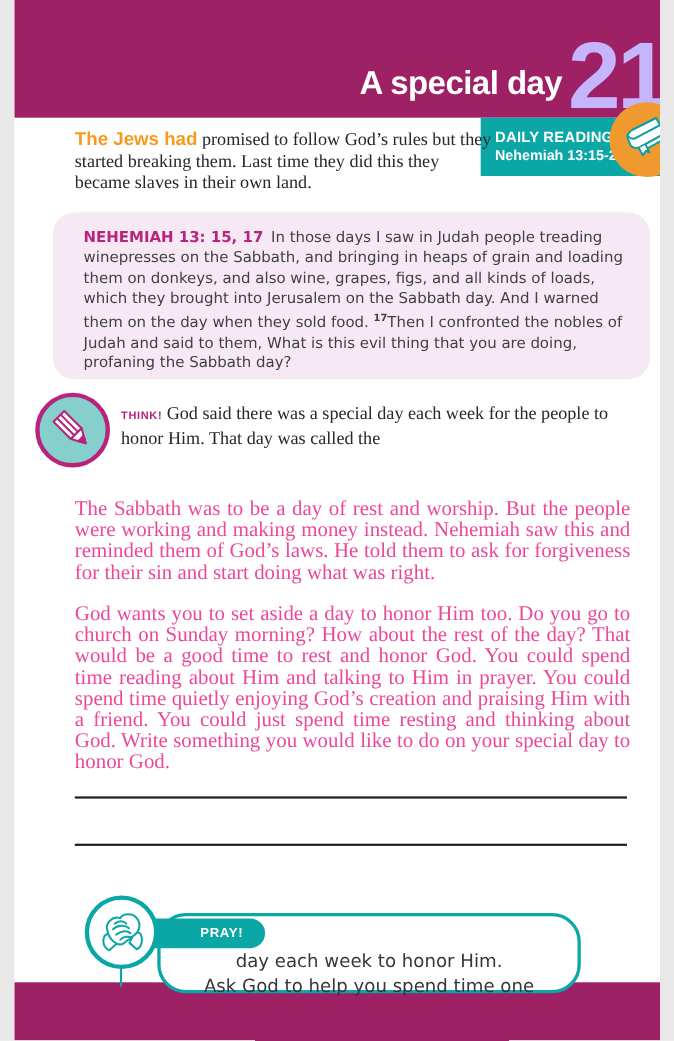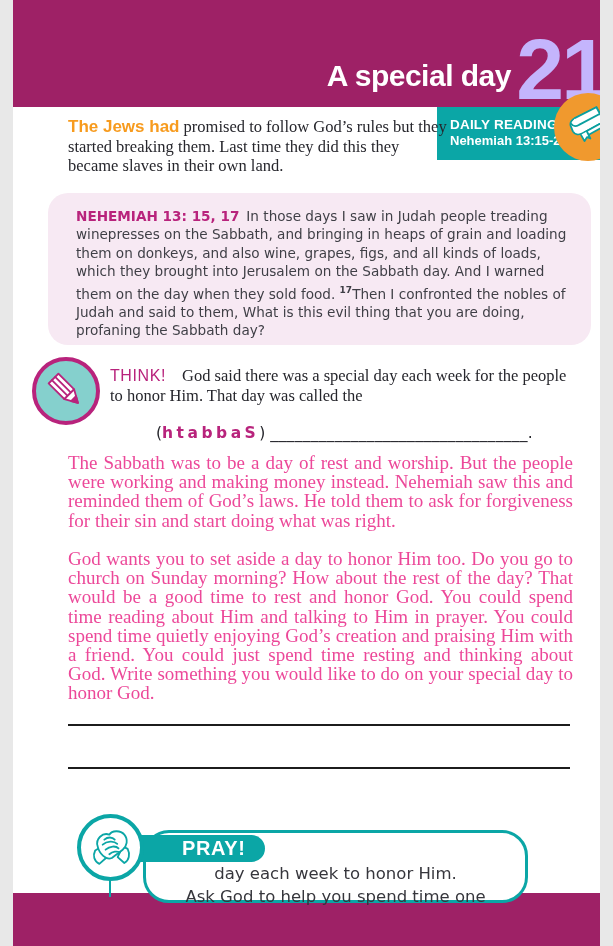--- a/index.html
+++ b/index.html
@@ -58,22 +58,22 @@
 
   
   .think-row { position:absolute; left:19px; top:357px; width:548px; display:flex; }
   .pencil-circle {
     flex:none; width:68px; height:68px; border-radius:50%;
     background:#85d0cd; border:4px solid #b8237c;
     display:flex; align-items:center; justify-content:center;
   }
   .think-text { width:462px; margin-left:10px; padding-top:9px; font-size:16.5px; line-height:19.5px; color:#26262c; }
   .think-label {
-    font-family:"Liberation Sans", sans-serif; font-weight:normal; font-size:16px;
-    color:#b8237c; letter-spacing:0.6px; margin-right:16px;
+    font-family:"Liberation Sans", sans-serif; font-weight:bold; font-size:10px;
+    color:#b8237c; letter-spacing:0.6px; margin-right:4px;
   }
   .scramble-line {
     position:absolute; left:143px; top:424px;
     font-family:"DejaVu Sans", sans-serif; font-size:15.5px; color:#26262c; white-space:nowrap;
   }
   .scramble-word { font-weight:bold; color:#b8237c; letter-spacing:3.5px; }
   .answer-blank { letter-spacing:0.3px; }
 
   
   .body-para {
@@ -89,21 +89,21 @@
   .line-2 { top:767px; }
 
   
   .pray-box {
     position:absolute; left:130px; top:830px; width:385px; height:73px;
     background:#ffffff; border:3px solid #0ba6a6; border-radius:26px; z-index:3;
   }
   .pray-pill {
     position:absolute; left:-16px; top:2px; height:27px; z-index:1;
     background:#0ba6a6; border-radius:5px 14px 14px 5px;
-    color:#ffffff; font-family:"Liberation Sans", sans-serif; font-weight:bold; font-size:20px;
+    color:#ffffff; font-family:"Liberation Sans", sans-serif; font-weight:bold; font-size:12px;
     line-height:27px; padding:0 20px 16px 52px; letter-spacing:0.6px;
   }
   .hands-circle {
     position:absolute; left:-69px; top:-19px; width:67px; height:67px; border-radius:50%;
     background:#ffffff; border:4px solid #0ba6a6; z-index:5;
     display:flex; align-items:center; justify-content:center;
   }
   .hands-stem { position:absolute; left:-37px; top:46px; width:2px; height:18px; background:#0ba6a6; z-index:4; }
   .pray-text {
     position:absolute; left:0; top:29px; width:100%; text-align:center;
@@ -152,21 +152,20 @@
           <line x1="27" y1="7" x2="27" y2="36"></line>
           <line x1="33" y1="7" x2="33" y2="36"></line>
           <path d="M21 36 L39 36 L30 52 Z"></path>
           <path d="M25.5 44 L34.5 44 L30 52 Z" fill="#b8237c"></path>
         </g>
       </svg>
     </div>
     <p class="think-text"><span class="think-label">THINK!</span><span>God said there was a special day each week for the people to honor Him. That day was called the</span></p>
   </div>
 
-  <div class="scramble-line"><span>(</span><span class="scramble-word">htabbaS</span><span>) </span><span class="answer-blank">________________________________.</span></div>
 
   <p class="body-para para-1">The Sabbath was to be a day of rest and worship. But the people were working and making money instead. Nehemiah saw this and reminded them of God’s laws. He told them to ask for forgiveness for their sin and start doing what was right.</p>
   <p class="body-para para-2">God wants you to set aside a day to honor Him too. Do you go to church on Sunday morning? How about the rest of the day? That would be a good time to rest and honor God. You could spend time reading about Him and talking to Him in prayer. You could spend time quietly enjoying God’s creation and praising Him with a friend. You could just spend time resting and thinking about God. Write something you would like to do on your special day to honor God.</p>
 
   <div class="write-line line-1"></div>
   <div class="write-line line-2"></div>
 
   <div class="pray-box">
     <div class="pray-pill">PRAY!</div>
     <div class="hands-stem"></div>

